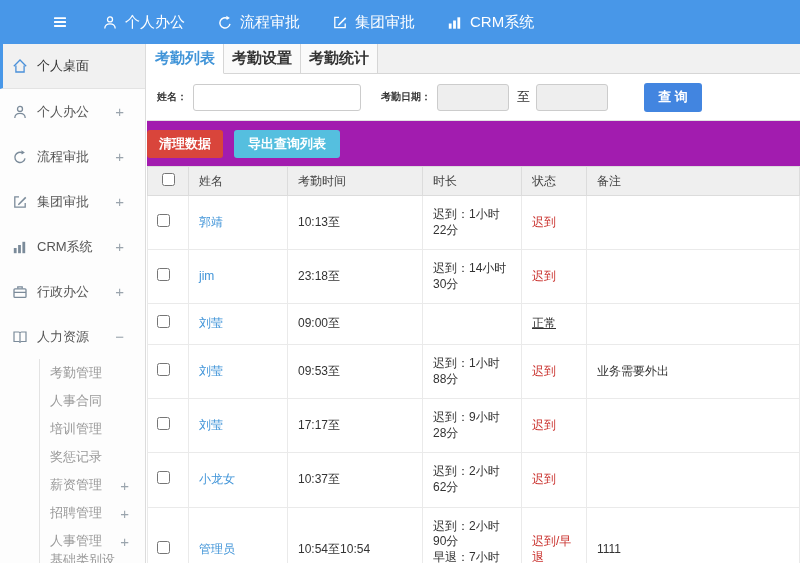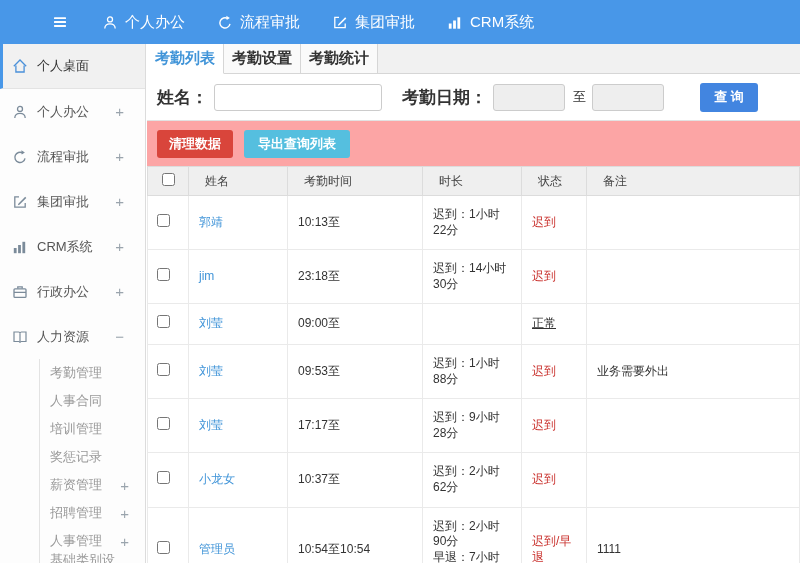--- a/index.html
+++ b/index.html
@@ -50,37 +50,37 @@
   .main { position: absolute; top: 44px; left: 147px; right: 0; bottom: 0; background: #fff; overflow: hidden; }
   .tabs { height: 30px; background: #f1f1f1; border-bottom: 1px solid #d6d6d6; display: flex; }
   .tab {
     width: 77px; display: flex; align-items: center; justify-content: center;
     font-size: 15px; font-weight: bold; color: #333; background: #fafafa;
     border-right: 1px solid #d6d6d6; cursor: pointer; margin-bottom: -1px; border-bottom: 1px solid #d6d6d6;
   }
   .tab.active { background: #fff; color: #4094d8; border-bottom-color: #fff; }
 
   .filter-row { height: 47px; display: flex; align-items: center; padding: 0 10px; border-bottom: 1px solid #e2e2e2; background: #fff; }
-  .filter-row label { font-weight: bold; font-size: 17px; color: #333; }
+  .filter-row label { font-weight: bold; font-size: 10px; color: #333; }
   .inp { border: 1px solid #ccc; border-radius: 3px; height: 27px; font-size: 13px; padding: 0 6px; outline: none; }
   .inp-name { width: 168px; margin-left: 6px; }
   .lbl-date { margin-left: 20px; }
   .inp-date { width: 72px; background: #eee; margin: 0 8px 0 6px; }
   .lbl-to { font-weight: normal !important; }
   .btn { border: none; border-radius: 3px; color: #fff; font-weight: bold; font-size: 13px; cursor: pointer; font-family: inherit; }
   .btn-search { margin-left: 28px; width: 58px; height: 29px; background: #4285e0; }
-  .actions-row { padding: 9px 10px 8px; display: flex; gap: 11px; background: #fca5a5; }
+  .actions-row { padding: 9px 0 8px; display: flex; gap: 11px; background: #a21caf; }
   .btn-clean { height: 28px; padding: 0 12px; background: #d9453b; }
   .btn-export { height: 28px; padding: 0 14px; background: #55bfdf; }
 
   
   table { width: 100%; border-collapse: collapse; font-size: 12px; table-layout: fixed; }
   th {
     background: #efefef; border: 1px solid #dcdcdc; height: 29px;
-    text-align: left; padding-left: 16px; font-weight: normal; color: #444;
+    text-align: left; padding-left: 10px; font-weight: normal; color: #444;
   }
   td { border: 1px solid #eaeaea; padding: 11px 10px; line-height: 1.3; vertical-align: middle; background: #fff; }
   .col-check { width: 41px; }
   .col-name { width: 99px; }
   .col-time { width: 135px; }
   .col-dur { width: 99px; }
   .col-status { width: 65px; }
   td.cell-check, th.cell-check { text-align: center; padding-left: 0; }
   input[type="checkbox"] { width: 13px; height: 13px; cursor: pointer; }
   .name-link { color: #4094d8; cursor: pointer; text-decoration: none; }

